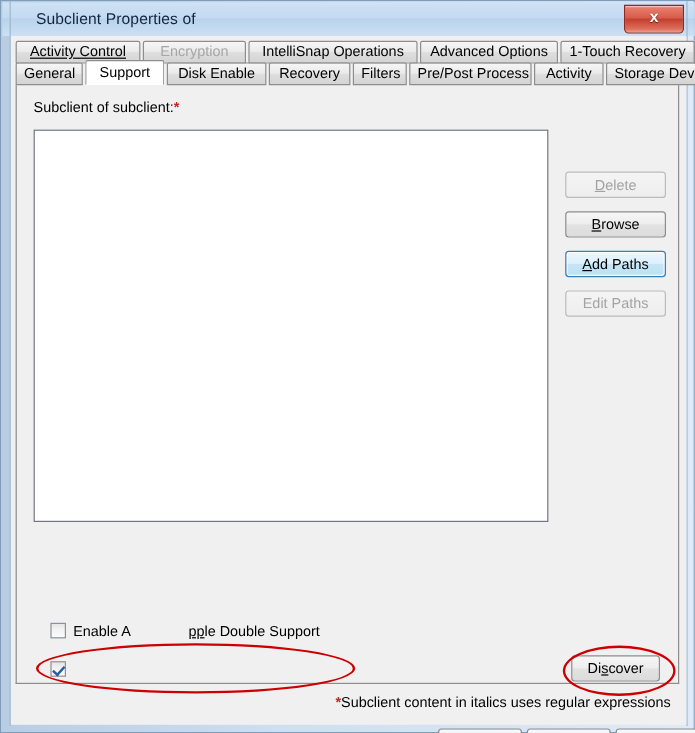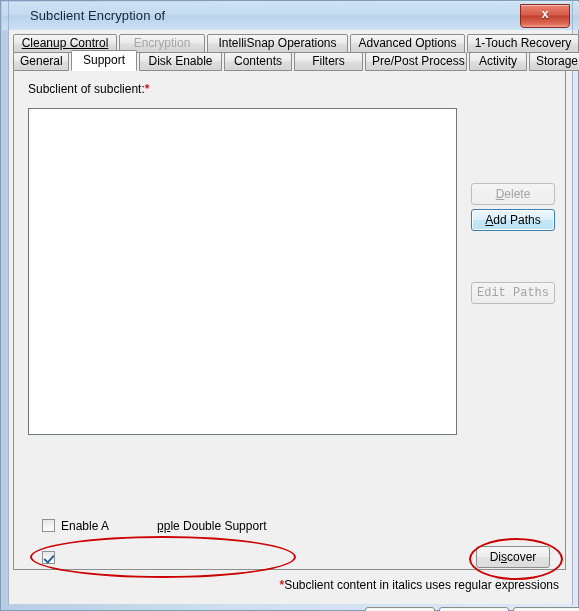--- a/index.html
+++ b/index.html
@@ -176,32 +176,31 @@
     line-height: 1;
     padding: 0;
   }
   .btn .lbl { display: block; }
   .btn .mn { text-decoration: underline; }
   .btn.disabled {
     color: #a3a3a3;
     background: linear-gradient(to bottom, #f4f4f4 0%, #eeeeee 100%);
     border-color: #bcbcbc;
     cursor: default;
-    margin-top: 40px;
   }
   .btn.focused {
     background: linear-gradient(to bottom, #ecf6fd 0%, #dcf0fc 48%, #c4e5f6 52%, #bce2f4 100%);
     border: 1px solid #3c7fb1;
     box-shadow: inset 0 0 0 1px #ffffff;
   }
 
   #btn-delete    { left: 462px; top: 113px; width: 84px; height: 22px; }
   #btn-browse    { left: 462px; top: 146px; width: 84px; height: 22px; }
   #btn-addpaths  { left: 462px; top: 179px; width: 84px; height: 22px; }
-  #btn-editpaths { left: 462px; top: 212px; width: 84px; height: 22px; font-family: Liberation Mono, monospace; }
+  #btn-editpaths { left: 462px; top: 212px; width: 84px; height: 22px; }
   #btn-discover  { left: 467px; top: 516px; width: 74px; height: 22px; }
 
   
   .checkrow {
     position: absolute;
     height: 16px;
     white-space: nowrap;
     cursor: pointer;
   }
   .cb {
@@ -279,64 +278,67 @@
   #btn-ok     { left: 356px; }
   #btn-cancel { left: 430px; }
   #btn-help   { left: 504px; }
 </style>
 </head>
 <body>
 
 <div id="window-frame">
 
   <div id="title-bar">
-    <div id="title-text">Subclient Encryption of</div>
+    <div id="title-text">Subclient Properties of</div>
     <div id="close-button">
       <span class="glyph">x</span>
     </div>
   </div>
 
   <div id="frame-inner-edge"></div>
 
   <div id="client">
 
     <div id="tab-control">
 
       <div class="tab-row" id="tab-row-top">
-        <div class="tab" style="width:104px"><span class="mn">Cleanup Control</span></div>
+        <div class="tab" style="width:104px"><span class="mn">Activity Control</span></div>
         <div class="tab disabled" style="width:86px"><span>Encryption</span></div>
         <div class="tab" style="width:141px"><span>IntelliSnap Operations</span></div>
         <div class="tab" style="width:115px"><span>Advanced Options</span></div>
         <div class="tab" style="width:112px;margin-right:0"><span>1-Touch Recovery</span></div>
       </div>
 
       <div class="tab-row" id="tab-row-bottom">
         <div class="tab" style="width:56px"><span>General</span></div>
         <div class="tab selected" style="width:66px"><span>Support</span></div>
         <div class="tab" style="width:83px"><span>Disk Enable</span></div>
-        <div class="tab" style="width:68px"><span>Contents</span></div>
-        <div class="tab" style="width:69px"><span>Filters</span></div>
+        <div class="tab" style="width:68px"><span>Recovery</span></div>
+        <div class="tab" style="width:45px"><span>Filters</span></div>
         <div class="tab" style="width:102px"><span>Pre/Post Process</span></div>
         <div class="tab" style="width:58px"><span>Activity</span></div>
         <div class="tab" style="width:91px;margin-right:0"><span>Storage Device</span></div>
       </div>
 
       <div id="tab-page"></div>
     </div>
 
     <div id="contents-label">
       <span>Subclient of subclient:</span><span class="req">*</span>
     </div>
 
     <div id="content-listbox"></div>
 
     <button class="btn disabled" id="btn-delete">
       <span class="lbl"><span class="mn">D</span><span>elete</span></span>
     </button>
 
+    <button class="btn" id="btn-browse">
+      <span class="lbl"><span class="mn">B</span><span>rowse</span></span>
+    </button>
 
     <button class="btn focused" id="btn-addpaths">
       <span class="lbl"><span class="mn">A</span><span>dd Paths</span></span>
     </button>
 
     <button class="btn disabled" id="btn-editpaths">
       <span class="lbl"><span>Edit Paths</span></span>
     </button>
 
     <div class="checkrow" id="check-apple-double">

